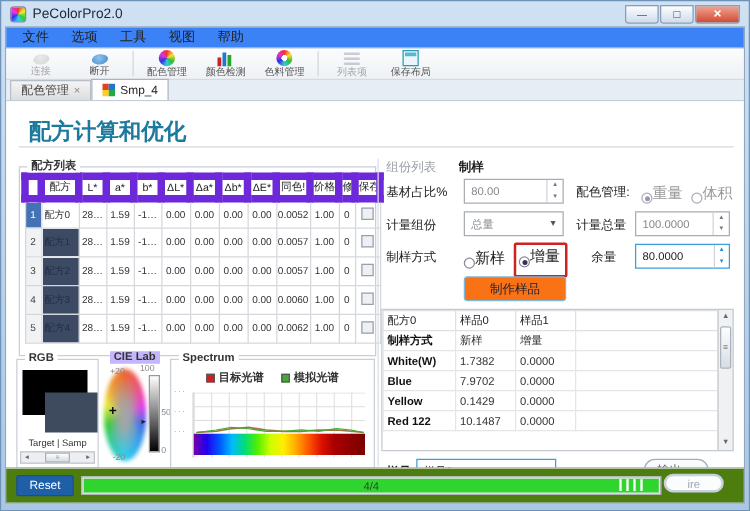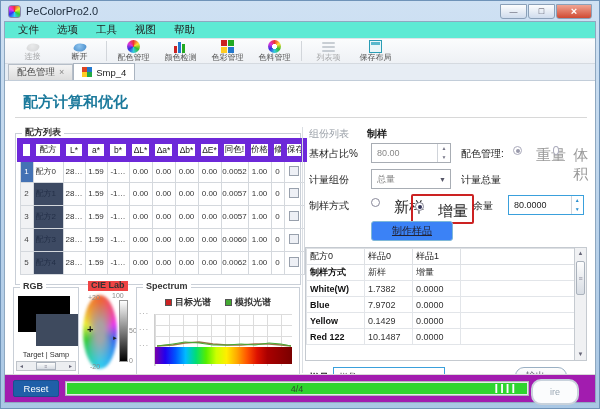--- a/index.html
+++ b/index.html
@@ -14,21 +14,21 @@
   .title-text{font-size:11px;color:#1b2a3a;margin-left:5px;}
   .win-buttons{margin-left:auto;display:flex;gap:1px;}
   .win-btn{width:27px;height:15px;border:1px solid #8aa0b8;border-radius:0 0 3px 3px;
     background:linear-gradient(#fdfdfd,#cfdced);font-size:9px;line-height:13px;text-align:center;color:#445;}
   .win-btn.close{width:36px;background:linear-gradient(#f0a492,#d04a33);color:#fff;font-weight:bold;}
   .win-btn.min::before{content:"—";font-size:8px;}
   .win-btn.max::before{content:"□";}
   .win-btn.close::before{content:"×";font-size:11px;}
   
   .client{height:382px;background:#f4f6f8;border:1px solid #8fa8c0;display:flex;flex-direction:column;}
-  .menubar{height:17px;background:#5eead4;border-bottom:1px solid #e0e3e8;display:flex;align-items:center;padding-left:4px;}
+  .menubar{height:17px;background:#3b82f6;border-bottom:1px solid #e0e3e8;display:flex;align-items:center;padding-left:4px;}
   .menu-item{font-size:10.5px;color:#222;padding:1px 9px;}
   .toolbar{height:25px;background:linear-gradient(#fbfcfd,#eef1f5);border-bottom:1px solid #d5dae0;
     display:flex;align-items:center;padding-left:4px;}
   .tool-item{display:flex;flex-direction:column;align-items:center;justify-content:center;width:47px;height:24px;}
   .tool-item .tlabel{font-size:8px;color:#555;line-height:1;margin-top:1px;white-space:nowrap;}
   .tool-item.disabled{opacity:.5}
   .tool-sep{width:1px;height:20px;background:#d2d6db;margin:0 3px;}
   .ticon{width:13px;height:13px;position:relative;}
   .i-connect{background:radial-gradient(circle at 40% 40%,#dcdcdc,#b2b2b2);border-radius:70% 30% 70% 30%;transform:rotate(20deg);width:12px;height:9px;margin-top:2px;}
   .i-disconnect{background:radial-gradient(circle at 40% 40%,#8fc4ee,#3f86c8);border-radius:70% 30% 70% 30%;transform:rotate(20deg);width:12px;height:9px;margin-top:2px;}
@@ -46,21 +46,21 @@
   .tabbar{height:17px;background:#e7edf4;border-bottom:1px solid #c2cdd9;display:flex;align-items:flex-end;padding-left:3px;}
   .dtab{height:16px;display:flex;align-items:center;gap:4px;font-size:9.5px;padding:0 8px;
     border:1px solid #b6bec8;border-bottom:none;background:linear-gradient(#f4f4f4,#dddddd);color:#444;}
   .dtab.active{background:#fff;color:#222;height:17px;border-color:#aab4c0;}
   .tab-close{font-size:9px;color:#888;line-height:1;}
   .smp-icon{display:grid;grid-template-columns:5px 5px;grid-template-rows:5px 5px;}
   .smp-icon b:nth-child(1){background:#d42}.smp-icon b:nth-child(2){background:#27c}
   .smp-icon b:nth-child(3){background:#fc2}.smp-icon b:nth-child(4){background:#2a4}
   
   .content{position:relative;height:295px;background:#fff;}
-  .page-title{position:absolute;left:18px;top:12px;font-size:15px;font-weight:bold;color:#1c7a9c;}
+  .page-title{position:absolute;left:18px;top:12px;font-size:18px;font-weight:bold;color:#1c7a9c;}
   .rule{position:absolute;left:10px;right:8px;top:36px;height:1px;background:#d8d8d8;}
   .group{position:absolute;border:1px solid #c9cfd7;}
   .group-label{position:absolute;top:-6px;left:6px;background:#fff;padding:0 3px;font-size:9px;font-weight:bold;color:#333;line-height:1.1;}
   
   .formula-group{left:10px;top:52px;width:286px;height:152px;}
   table.ftable{border-collapse:collapse;table-layout:fixed;width:282px;margin:4px 0 0 1px;font-size:8px;}
   .ftable th{border:6px solid #6d28d9;font-weight:normal;color:#222;font-size:8.5px;height:15px;background:#fff;overflow:hidden;white-space:nowrap;}
   .ftable td{border:1px solid #d4d8dd;height:23px;text-align:center;color:#333;overflow:hidden;}
   .ftable td.rowhead{background:#f1f2f4;color:#444;}
   .ftable td.rowhead.sel{background:#4472b4;color:#fff;}
@@ -76,28 +76,28 @@
   .flabel{position:absolute;font-size:10px;font-weight:normal;color:#222;}
   .spin{position:absolute;height:20px;border:1px solid #a8adb4;background:#fff;font-size:9px;display:flex;align-items:center;padding-left:5px;color:#888;}
   .spin .arrows{margin-left:auto;width:13px;height:100%;display:flex;flex-direction:column;border-left:1px solid #d0d4da;}
   .spin .arrows i{flex:1;font-style:normal;font-size:5px;line-height:9px;text-align:center;color:#778;}
   .spin.active{border-color:#3aa0dc;color:#222;gap:24px;}
   .spin.active .arrows i{color:#2a8fd0;}
   .dd{position:absolute;height:20px;border:1px solid #a8adb4;background:#fff;font-size:9px;display:flex;align-items:center;padding-left:5px;color:#888;}
   .dd .caret{margin-left:auto;margin-right:4px;font-size:7px;color:#556;}
   .dd.blue{border-color:#3aa0dc;color:#222;}
   .dd.blue .caret{color:#2a8fd0;font-size:9px;}
-  .radio{display:inline-flex;align-items:flex-start;gap:14px;font-size:15px;color:#222;}
+  .radio{display:inline-flex;align-items:flex-end;gap:0;font-size:12px;color:#222;}
   .radio .dot{width:9px;height:9px;border-radius:50%;border:1px solid #889;background:#fff;position:relative;}
   .radio.sel .dot::after{content:"";position:absolute;left:2px;top:2px;width:4px;height:4px;border-radius:50%;background:#335;}
   .radio.dim{color:#999;}
   .radio.dim .dot{border-color:#aab;}
   .radio.dim.sel .dot::after{background:#99a;}
   .redbox{position:absolute;border:2px solid #cc2222;border-radius:2px;padding:1px 4px 1px 2px;}
-  .btn-make{position:absolute;height:20px;background:#3b82f6;border:1px solid #7fb8d8;border-radius:3px;font-size:10px;color:#223;display:flex;align-items:center;justify-content:center;text-decoration:underline;}
+  .btn-make{position:absolute;height:20px;background:#f97316;border:1px solid #7fb8d8;border-radius:3px;font-size:10px;color:#223;display:flex;align-items:center;justify-content:center;}
   .btn-del{position:absolute;height:20px;background:linear-gradient(#3a7cb8,#2c649c);border:1px solid #255a8e;border-radius:2px;font-size:10px;color:#fff;display:flex;align-items:center;justify-content:center;}
   
   .result-wrap{position:absolute;left:2px;top:120px;width:270px;height:114px;border:1px solid #c5cad0;background:#fff;overflow:hidden;}
   table.rtable{border-collapse:collapse;table-layout:fixed;width:268px;font-size:9px;}
   .rtable th{font-weight:normal;color:#222;text-align:left;padding:1px 3px;border:1px solid #dde0e4;height:15px;white-space:nowrap;}
   .rtable td{border:1px solid #e2e5e9;padding:1px 3px;height:16px;color:#333;white-space:nowrap;overflow:hidden;}
   .rtable .rowlabel{font-weight:bold;color:#111;}
   .rtable .filler{border-right:none;}
   .vscroll{position:absolute;right:0;top:120px;width:13px;height:114px;border:1px solid #c5cad0;background:#f0f1f3;display:flex;flex-direction:column;align-items:center;}
   .vscroll .sarrow{font-size:6px;color:#667;height:11px;line-height:11px;}
@@ -135,28 +135,28 @@
   .legend .litem{display:flex;align-items:center;gap:3px;font-size:9px;font-weight:bold;color:#333;}
   .legend .lsw{width:7px;height:7px;border:1px solid #555;}
   .plot{position:absolute;left:17px;top:26px;width:138px;height:52px;background:#fff;
     background-image:linear-gradient(#dcdcdc 1px,transparent 1px),linear-gradient(90deg,#dcdcdc 1px,transparent 1px);
     background-size:14px 11px;border-left:1px solid #cfcfcf;}
   .rainbow{position:absolute;left:0;bottom:2px;height:17px;width:100%;
     background:linear-gradient(90deg,#7700aa,#2200ee,#0055ff,#00bbff,#00dd77,#55ee00,#ccff00,#ffee00,#ffaa00,#ff5500,#dd1100,#aa0000 82%,#7a0000);}
   .specline{position:absolute;left:0;top:0;width:138px;height:52px;}
   .ytick{position:absolute;left:2px;font-size:7px;color:#999;letter-spacing:1px;}
   
-  .statusbar{height:28px;background:#a21caf;border-top:1px solid #d8d8d8;position:relative;}
+  .statusbar{height:28px;background:#4d7c0f;border-top:1px solid #d8d8d8;position:relative;}
   .btn-reset{position:absolute;left:8px;top:5px;width:46px;height:17px;background:#1f5fa8;border:1px solid #1a4f8e;
     border-radius:2px;color:#fff;font-size:9.5px;display:flex;align-items:center;justify-content:center;}
   .progress{position:absolute;left:60px;right:66px;top:6px;height:15px;border:1px solid #b0b4b8;background:#e6e8ea;}
   .progress .fill{position:absolute;inset:1px;background:linear-gradient(#b8f2b8,#35d835 45%,#28c828);}
   .progress .ptext{position:absolute;inset:0;text-align:center;font-size:9px;line-height:14px;color:#2c4c2c;}
   .watermark{position:absolute;right:78px;top:6px;font-size:13px;font-weight:bold;color:#fff;letter-spacing:2px;}
-  .wm-badge{position:absolute;right:16px;top:4px;width:48px;height:26px;border:2px solid #c8d2dc;border-radius:10px;
+  .wm-badge{position:absolute;right:16px;top:4px;width:48px;height:15px;border:2px solid #c8d2dc;border-radius:10px;
     background:#fbfcfd;font-size:9px;color:#9aa8b4;display:flex;align-items:center;justify-content:center;}
 </style>
 </head>
 <body>
 
 <div class="window">
   <div class="titlebar">
     <span class="app-icon"></span>
     <span class="title-text">PeColorPro2.0</span>
     <span class="win-buttons">
@@ -189,29 +189,20 @@
         <span class="ticon i-wheel"></span>
         <span class="tlabel">配色管理</span>
       </div>
       <div class="tool-item">
         <span class="ticon i-detect">
             <b style="height:7px;background:#c22"></b>
             <b style="height:11px;background:#27c"></b>
             <b style="height:9px;background:#2a2"></b>
           </span>
         <span class="tlabel">颜色检测</span>
-      </div>
-      <div class="tool-item">
-        <span class="ticon i-palette">
-            <b style="background:#c22"></b>
-            <b style="background:#2a2"></b>
-            <b style="background:#fc2"></b>
-            <b style="background:#27c"></b>
-          </span>
-        <span class="tlabel">色彩管理</span>
       </div>
       <div class="tool-item">
         <span class="ticon i-pinwheel"></span>
         <span class="tlabel">色料管理</span>
       </div>
       <span class="tool-sep"></span>
       <div class="tool-item disabled">
         <span class="ticon i-list">
             <b></b>
             <b></b>
@@ -381,20 +372,27 @@
           <span class="dot"></span>
             <span>体积</span>
         </span>
 
         <span class="flabel" style="left:6px;top:46px">计量组份</span>
         <div class="dd" style="left:68px;top:42px;width:80px">
           <span>总量</span>
           <span class="caret">▼</span>
         </div>
         <span class="flabel" style="left:158px;top:46px">计量总量</span>
+        <div class="spin" style="left:205px;top:42px;width:76px">
+          <span>100.0000</span>
+          <span class="arrows">
+              <i>▲</i>
+              <i>▼</i>
+            </span>
+        </div>
 
         <span class="flabel" style="left:6px;top:72px">制样方式</span>
         <span class="radio" style="position:absolute;left:68px;top:71px">
           <span class="dot"></span>
             <span>新样</span>
         </span>
         <span class="redbox" style="left:108px;top:67px">
           <span class="radio sel">
             <span class="dot"></span>
               <span>增量</span>
@@ -488,21 +486,21 @@
         <div class="hscroll">
           <span class="harrow">◄</span>
           <span class="htrack">
               <span class="hthumb"><span>≡</span></span>
             </span>
           <span class="harrow">►</span>
         </div>
       </div>
 
       <div class="group cie-group">
-        <span class="group-label" style="background:#ef4444">CIE Lab</span>
+        <span class="group-label" style="background:#c4b5fd">CIE Lab</span>
         <div class="cie-oval"></div>
         <span class="cie-plus">+</span>
         <div class="cie-bar"></div>
         <span class="cie-lab-text" style="left:6px;top:7px">+20</span>
         <span class="cie-lab-text" style="left:30px;top:5px">100</span>
         <span class="cie-lab-text" style="left:47px;top:40px">50</span>
         <span class="cie-lab-text" style="left:47px;top:70px">0</span>
         <span class="cie-lab-text" style="left:8px;top:76px">-20</span>
         <span class="cie-marker">►</span>
       </div>

